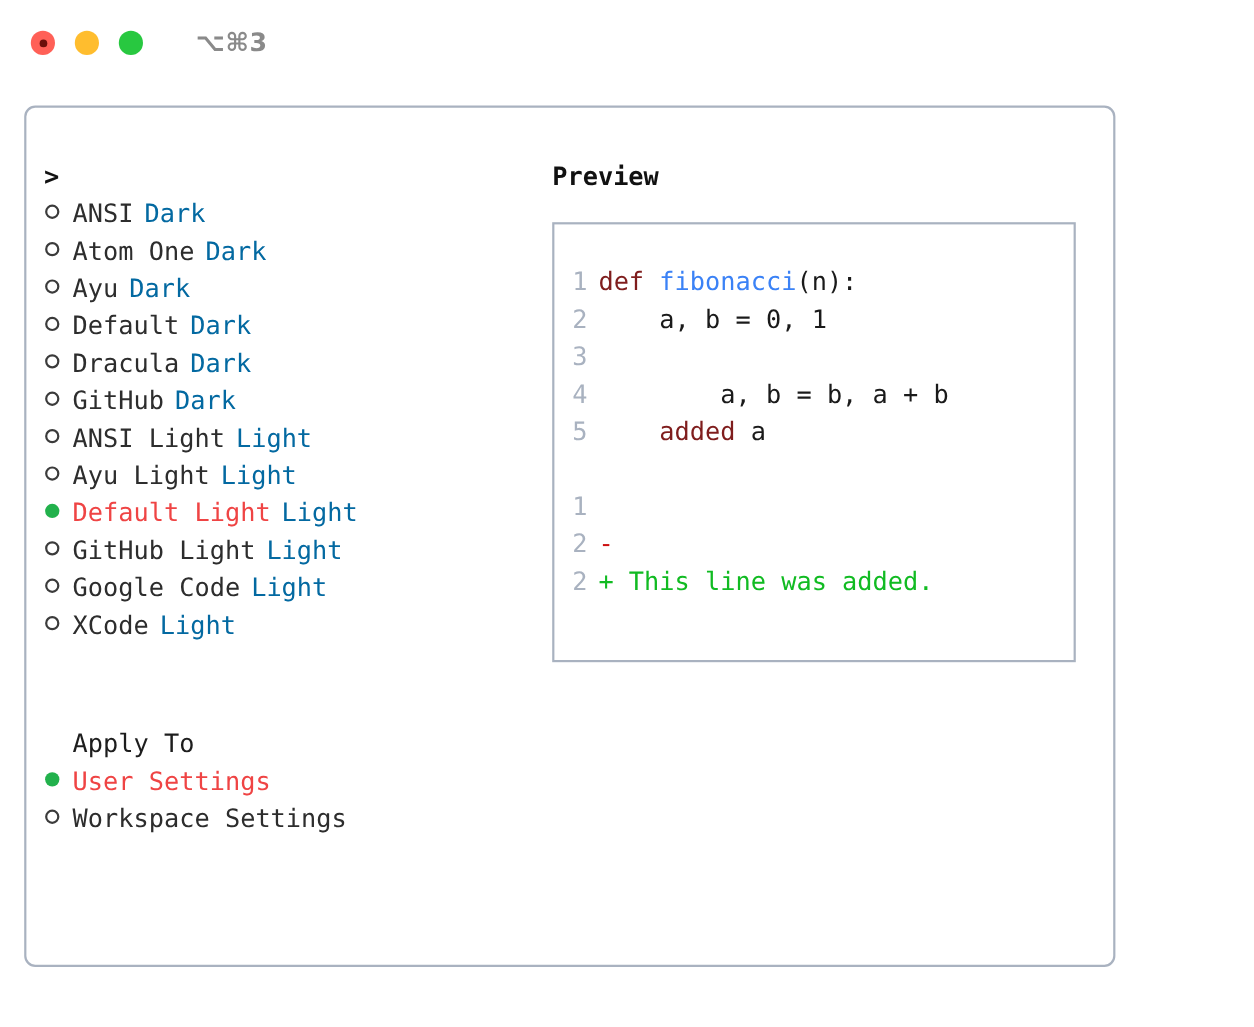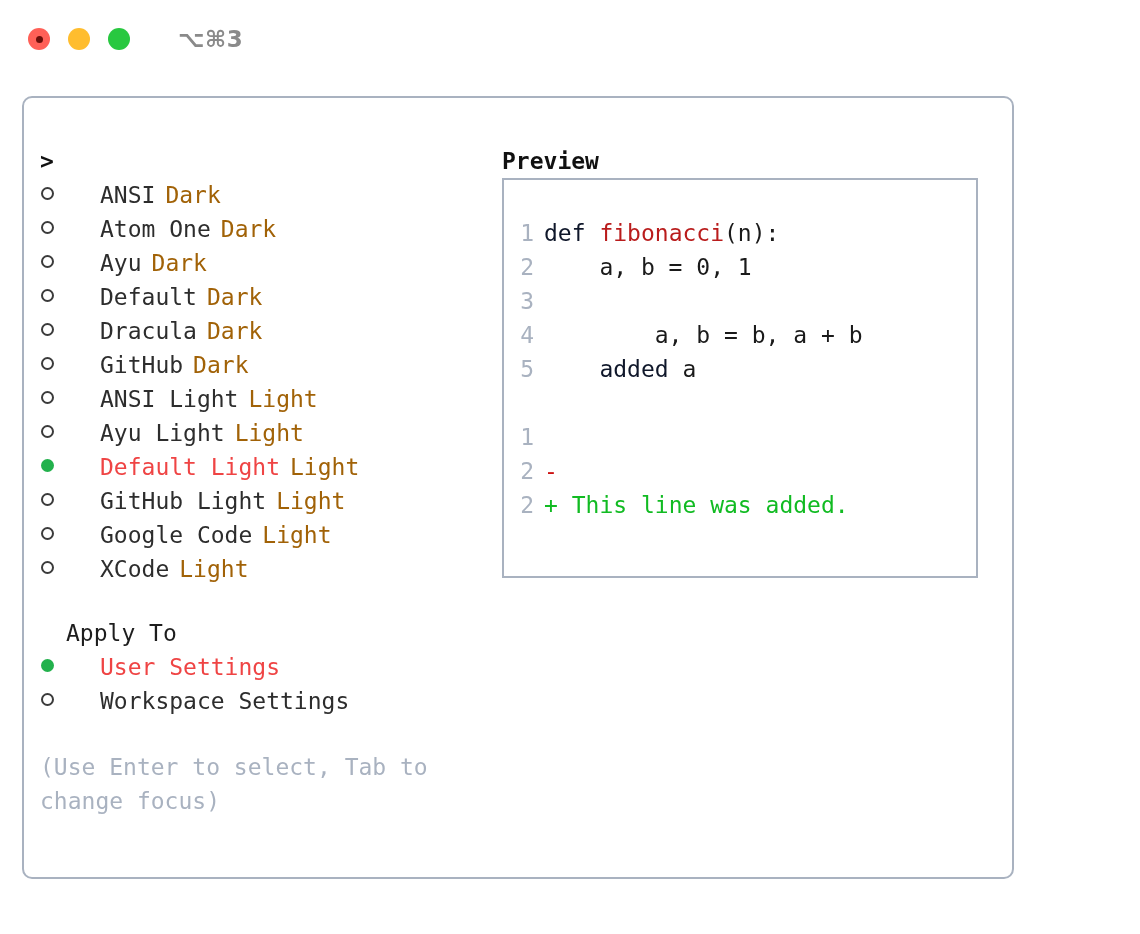--- a/index.html
+++ b/index.html
@@ -115,31 +115,32 @@
   }
   .bullet-filled { background: #22b14c; }
   .bullet-hollow { border: 2px solid #3b3b3b; box-sizing: border-box; background: transparent; }
 
   .header-row {
     font-weight: bold;
     color: #111111;
   }
   .header-row .marker { font-weight: bold; }
 
-  .label { color: #2d2d2d; margin-left: 34px; }
+  .label { color: #2d2d2d; }
   .label.selected { color: #ef4444; }
-  .variant { color: #a16207; margin-left: 10px; }
+  .variant { color: #0369a1; margin-left: 10px; }
 
   .section-head {
     height: 34px;
     line-height: 34px;
     font-size: 23px;
     color: #1d1d1d;
     padding-left: 26px;
     white-space: pre;
+    margin-top: 44px;
   }
 
   .spacer-sm { height: 30px; }
   .spacer-md { height: 32px; }
 
   .hint {
     color: #a9b2c0;
     font-size: 23px;
     line-height: 34px;
     width: 420px;
@@ -152,20 +153,21 @@
     left: 478px;
     top: 46px;
     width: 500px;
   }
   .preview-title {
     font-size: 23px;
     font-weight: bold;
     color: #111111;
     height: 34px;
     line-height: 34px;
+    margin-bottom: 24px;
   }
   .preview-box {
     width: 476px;
     height: 400px;
     border: 2px solid #a9b2c0;
     box-sizing: border-box;
     background: #ffffff;
     padding: 36px 0 0 0;
   }
   .code-line {
@@ -177,22 +179,22 @@
   }
   .lineno {
     flex: 0 0 40px;
     width: 40px;
     text-align: right;
     color: #a9b2c0;
     padding-right: 10px;
     box-sizing: border-box;
   }
   .code-text { color: #1a1a1a; }
-  .kw  { color: #0f172a; }
-  .fn  { color: #b91c1c; text-align: center; }
+  .kw  { color: #7f1d1d; }
+  .fn  { color: #3b82f6; text-align: center; }
   .pl  { color: #1a1a1a; }
   .blank-line { height: 34px; }
 
   .diff-ctx { color: #7a7a7a; }
   .diff-del { color: #cc1111; }
   .diff-add { color: #11bb22; }
 </style>
 </head>
 <body>
 
@@ -234,21 +236,20 @@
 
       <div class="section-head">Apply To</div>
 
       <div id="apply-list">
           <div class="row"><span class="marker"><span class="bullet-filled"></span></span><span class="label selected">User Settings</span></div>
           <div class="row"><span class="marker"><span class="bullet-hollow"></span></span><span class="label">Workspace Settings</span></div>
         </div>
 
       <div class="spacer-md"></div>
 
-      <div class="hint">(Use Enter to select, Tab to change focus)</div>
     </div>
 
     <div class="right-col">
       <div class="preview-title">Preview</div>
       <div class="preview-box">
         <div id="code-block">
             <div class="code-line"><span class="lineno">1</span><span class="code-text"><span class="kw">def </span><span class="fn">fibonacci</span><span class="pl">(n):</span></span></div>
             <div class="code-line"><span class="lineno">2</span><span class="code-text"><span class="pl">    a, b = 0, 1</span></span></div>
             <div class="code-line"><span class="lineno">3</span></div>
             <div class="code-line"><span class="lineno">4</span><span class="code-text"><span class="pl">        a, b = b, a + b</span></span></div>

